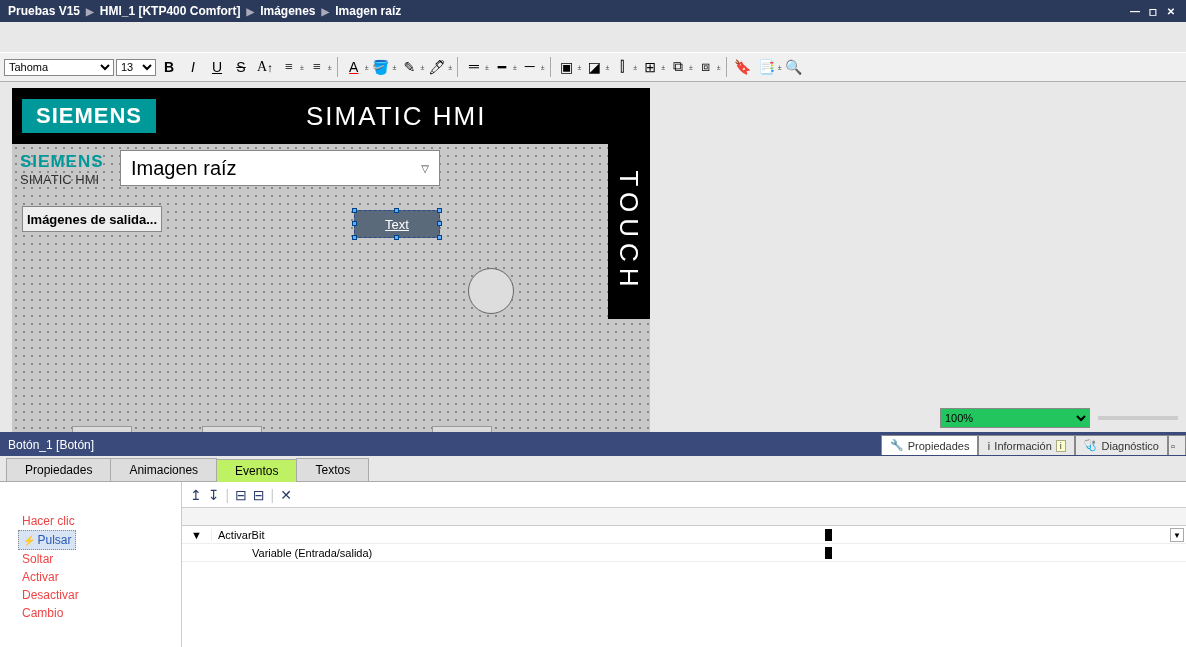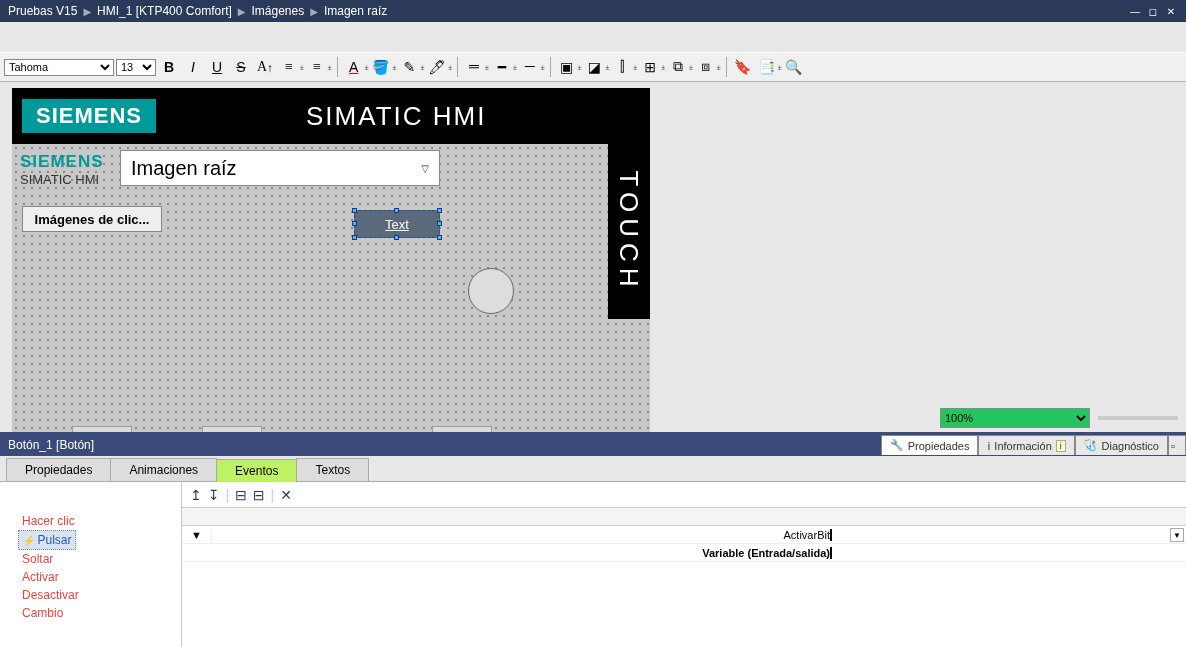--- a/index.html
+++ b/index.html
@@ -1,19 +1,19 @@
 <!DOCTYPE html>
 <html><head>
 <meta charset="utf-8">
 <style>
 * { box-sizing: border-box; margin: 0; padding: 0; font-family: Tahoma, sans-serif; }
 body { width: 1186px; height: 647px; background: #e8e8e8; overflow: hidden; font-size: 11px; }
 
 
-.titlebar { background: #2b3a5b; color: #fff; height: 22px; display: flex; align-items: center; padding: 0 8px; font-size: 12px; justify-content: space-between; }
+.titlebar { background: #2b3a5b; color: #fff; height: 22px; display: flex; align-items: center; padding: 0 8px; font-size: 12px; justify-content: space-between; font-weight: bold; }
 .titlebar .crumbs { display: flex; align-items: center; gap: 6px; }
 .titlebar .sep { color: #aab; font-size: 10px; }
 .titlebar .winbtns { display: flex; gap: 4px; align-items: center; }
 .titlebar .wbtn { width: 14px; height: 12px; display:flex; align-items:center; justify-content:center; color:#fff; font-size:10px; }
 
 
 .toolbar { background: #f0f0f0; border-top: 1px solid #fff; border-bottom: 1px solid #b0b0b0; height: 30px; display: flex; align-items: center; padding: 0 4px; gap: 2px; margin-top: 30px;}
 .toolbar .combo { border: 1px solid #888; background: #fff; font-size: 11px; height: 17px; }
 .toolbar .tbtn { width: 22px; height: 22px; display: flex; align-items: center; justify-content: center; font-family: 'Times New Roman', serif; font-size: 14px; border: 1px solid transparent; }
 .toolbar .divider { width: 1px; height: 20px; background: #aaa; margin: 0 3px; }
@@ -68,24 +68,24 @@
 .event-list .ev { padding: 2px 4px; font-size: 12px; color: #ef4444; cursor: pointer;}
 .event-list .ev.active { color: #2a5ab8; background: #d8e4f4; border: 1px dotted #888; display: inline-block;}
 .event-list .ev.active::before { content: "⚡"; color: #d90; font-size: 10px; margin-right: 2px;}
 
 .event-detail { flex: 1; }
 .detail-toolbar { height: 26px; border-bottom: 1px solid #ccc; display: flex; align-items: center; padding: 0 8px; gap: 6px; color: #2a3a6a; font-size: 14px;}
 .detail-grid { font-size: 11px;}
 .grid-hdr { height: 18px; border-bottom: 1px solid #ccc; background: #f4f4f4;}
 .grid-row { display: flex; height: 18px; border-bottom: 1px solid #eee; align-items: center;}
 .grid-row .c1 { width: 30px; text-align: center; border-right: 1px solid #eee;}
-.grid-row .c2 { flex: 0 0 620px; padding-left: 6px; border-right: 2px solid #000000; text-align: right;}
+.grid-row .c2 { flex: 0 0 620px; padding-left: 6px; border-right: 7px solid #000000;}
 .grid-row .c3 { flex: 1;}
 .grid-row.func .c2 { font-size: 11px;}
-.grid-row.var .c2 { padding-left: 40px; font-weight: bold;}
+.grid-row.var .c2 { padding-left: 40px;}
 .grid-row.var .c3 { background: #fadde0;}
 .grid-row.add .c2 { padding-left: 6px; color: #333;}
 .dd-arrow { float: right; border: 1px solid #aaa; width: 14px; height: 14px; text-align:center; font-size:8px; line-height:14px; margin-right:2px;}
 </style>
 </head>
 <body>
 
 <div class="titlebar">
   <div class="crumbs">
     <span>Pruebas V15</span>
@@ -176,21 +176,21 @@
         <div class="touch-text">TOUCH</div>
       </div>
       <div class="sub-logo">
         <div class="s1">SIEMENS</div>
         <div class="s2">SIMATIC HMI</div>
       </div>
       <div class="screen-title-box">
         <span>Imagen raíz</span>
         <span class="tri">▽</span>
       </div>
-      <div class="sys-img-btn">Imágenes de clic...</div>
+      <div class="sys-img-btn">Imágenes de salida...</div>
       <div class="text-btn">
         <span>Text</span>
         <div class="handle tl"></div>
         <div class="handle tr"></div>
         <div class="handle bl"></div>
         <div class="handle br"></div>
         <div class="handle tm"></div>
         <div class="handle bm"></div>
         <div class="handle ml"></div>
         <div class="handle mr"></div>

